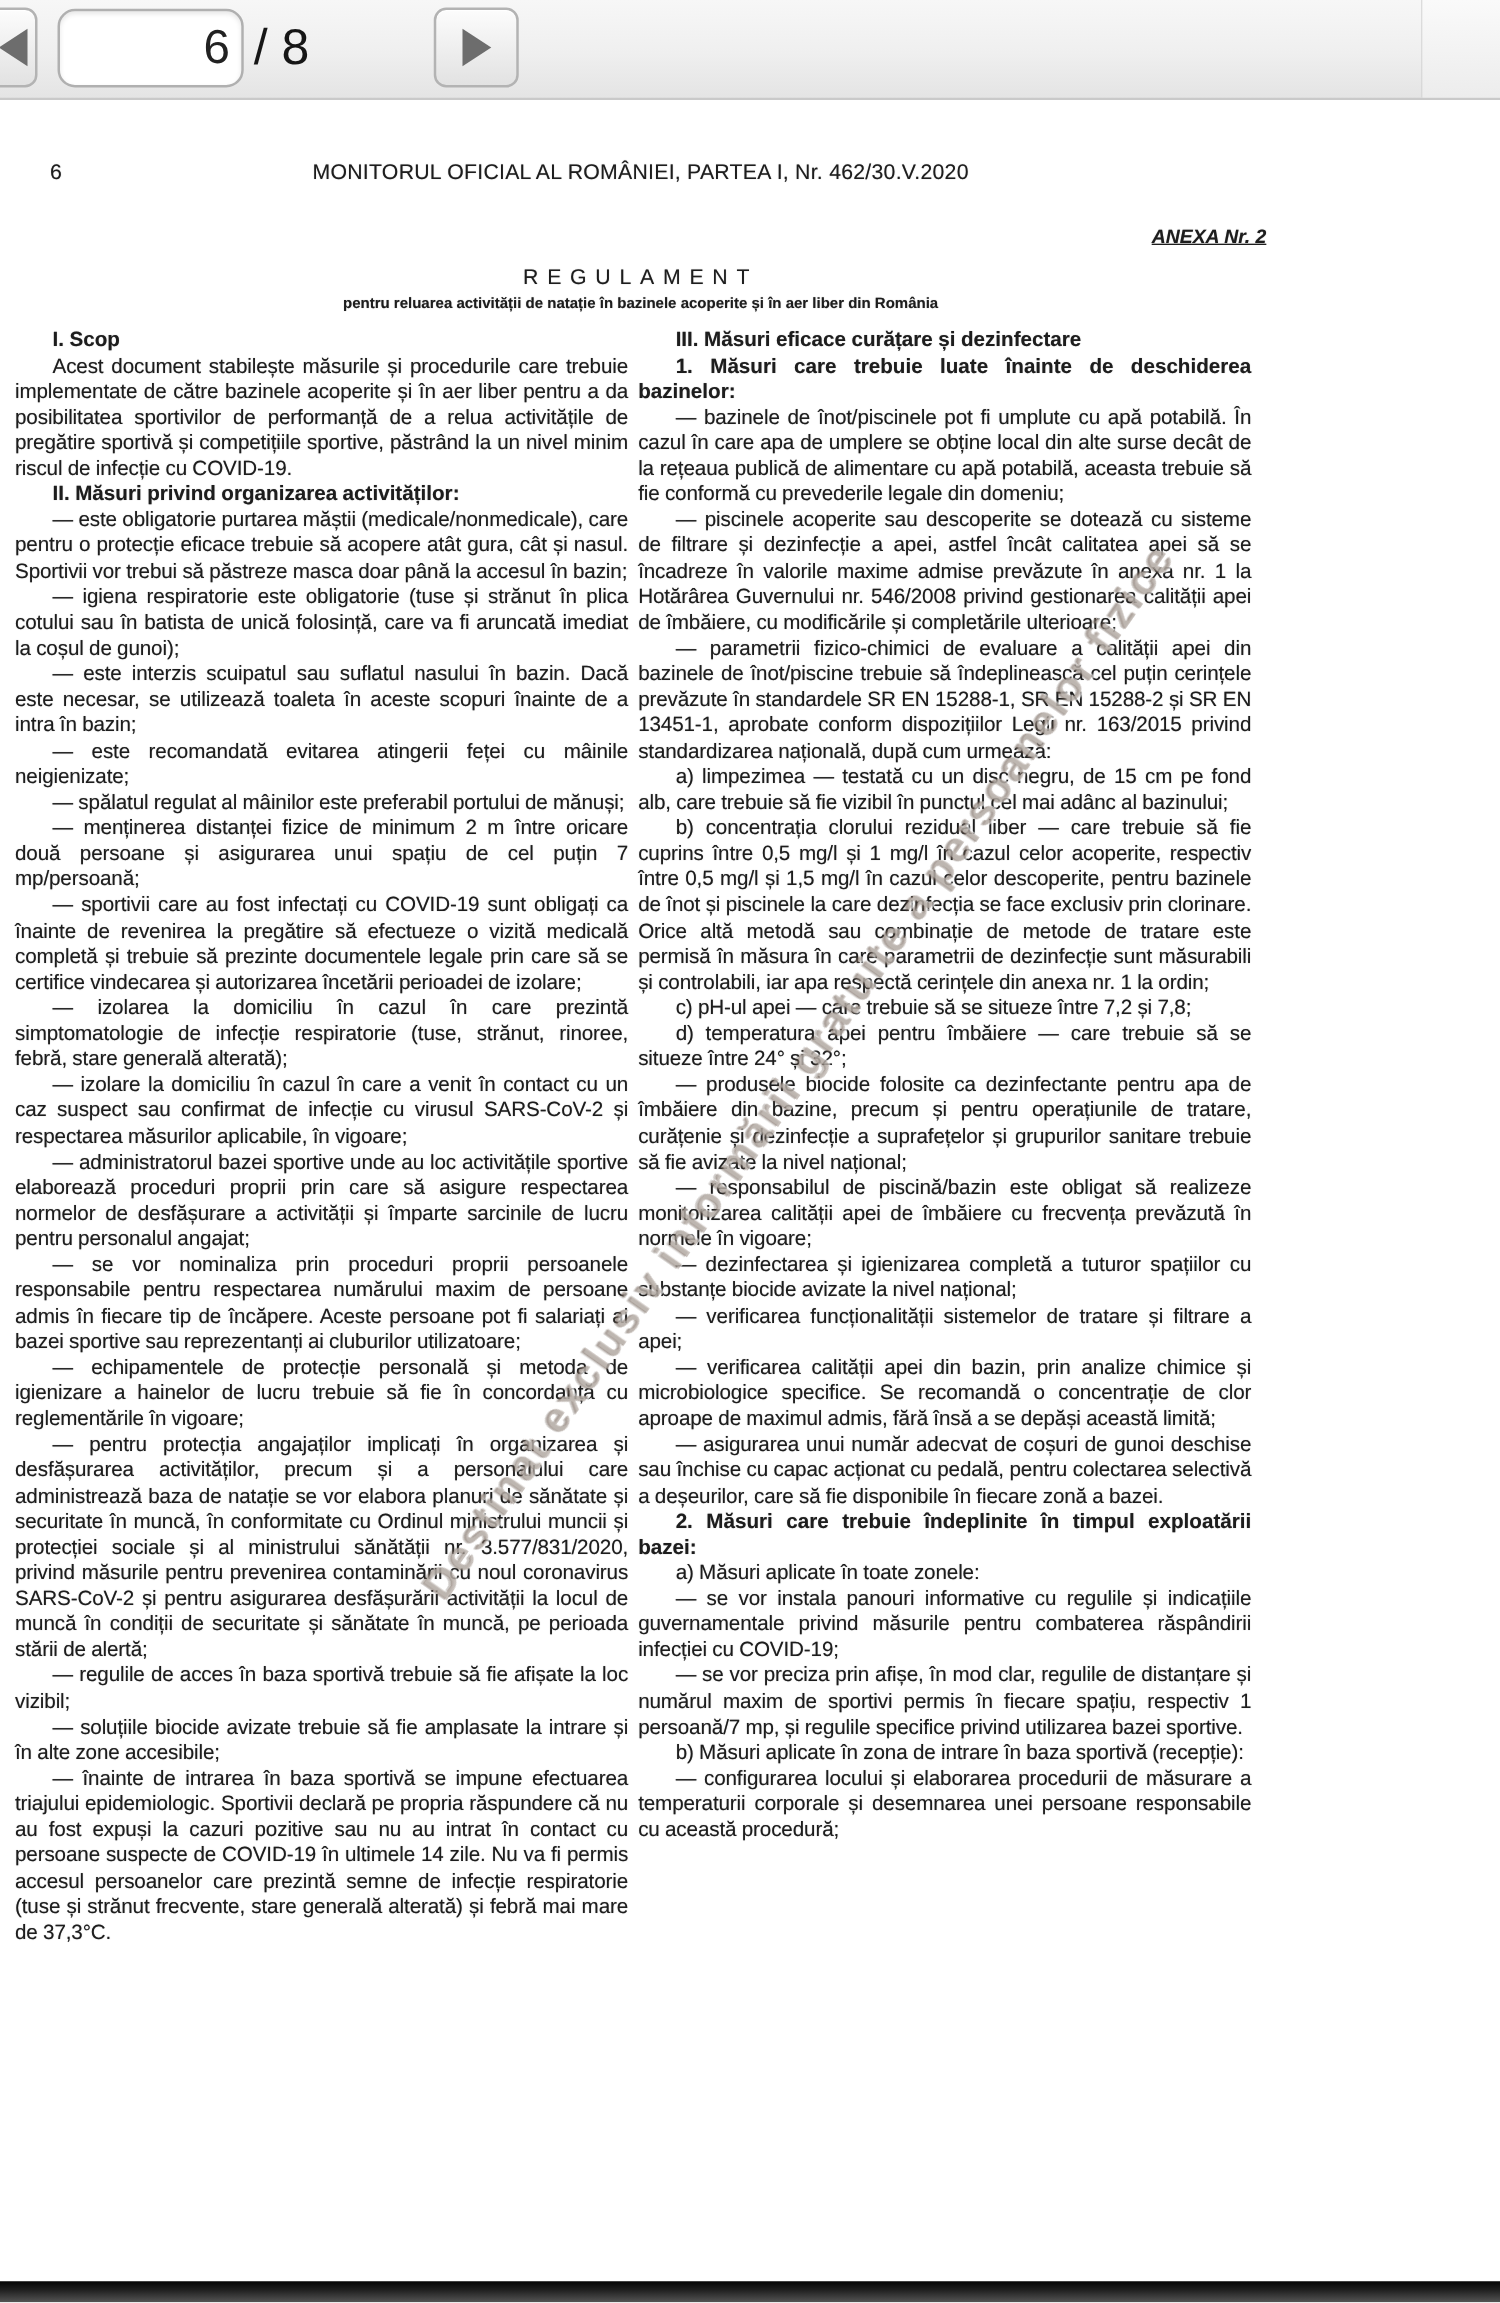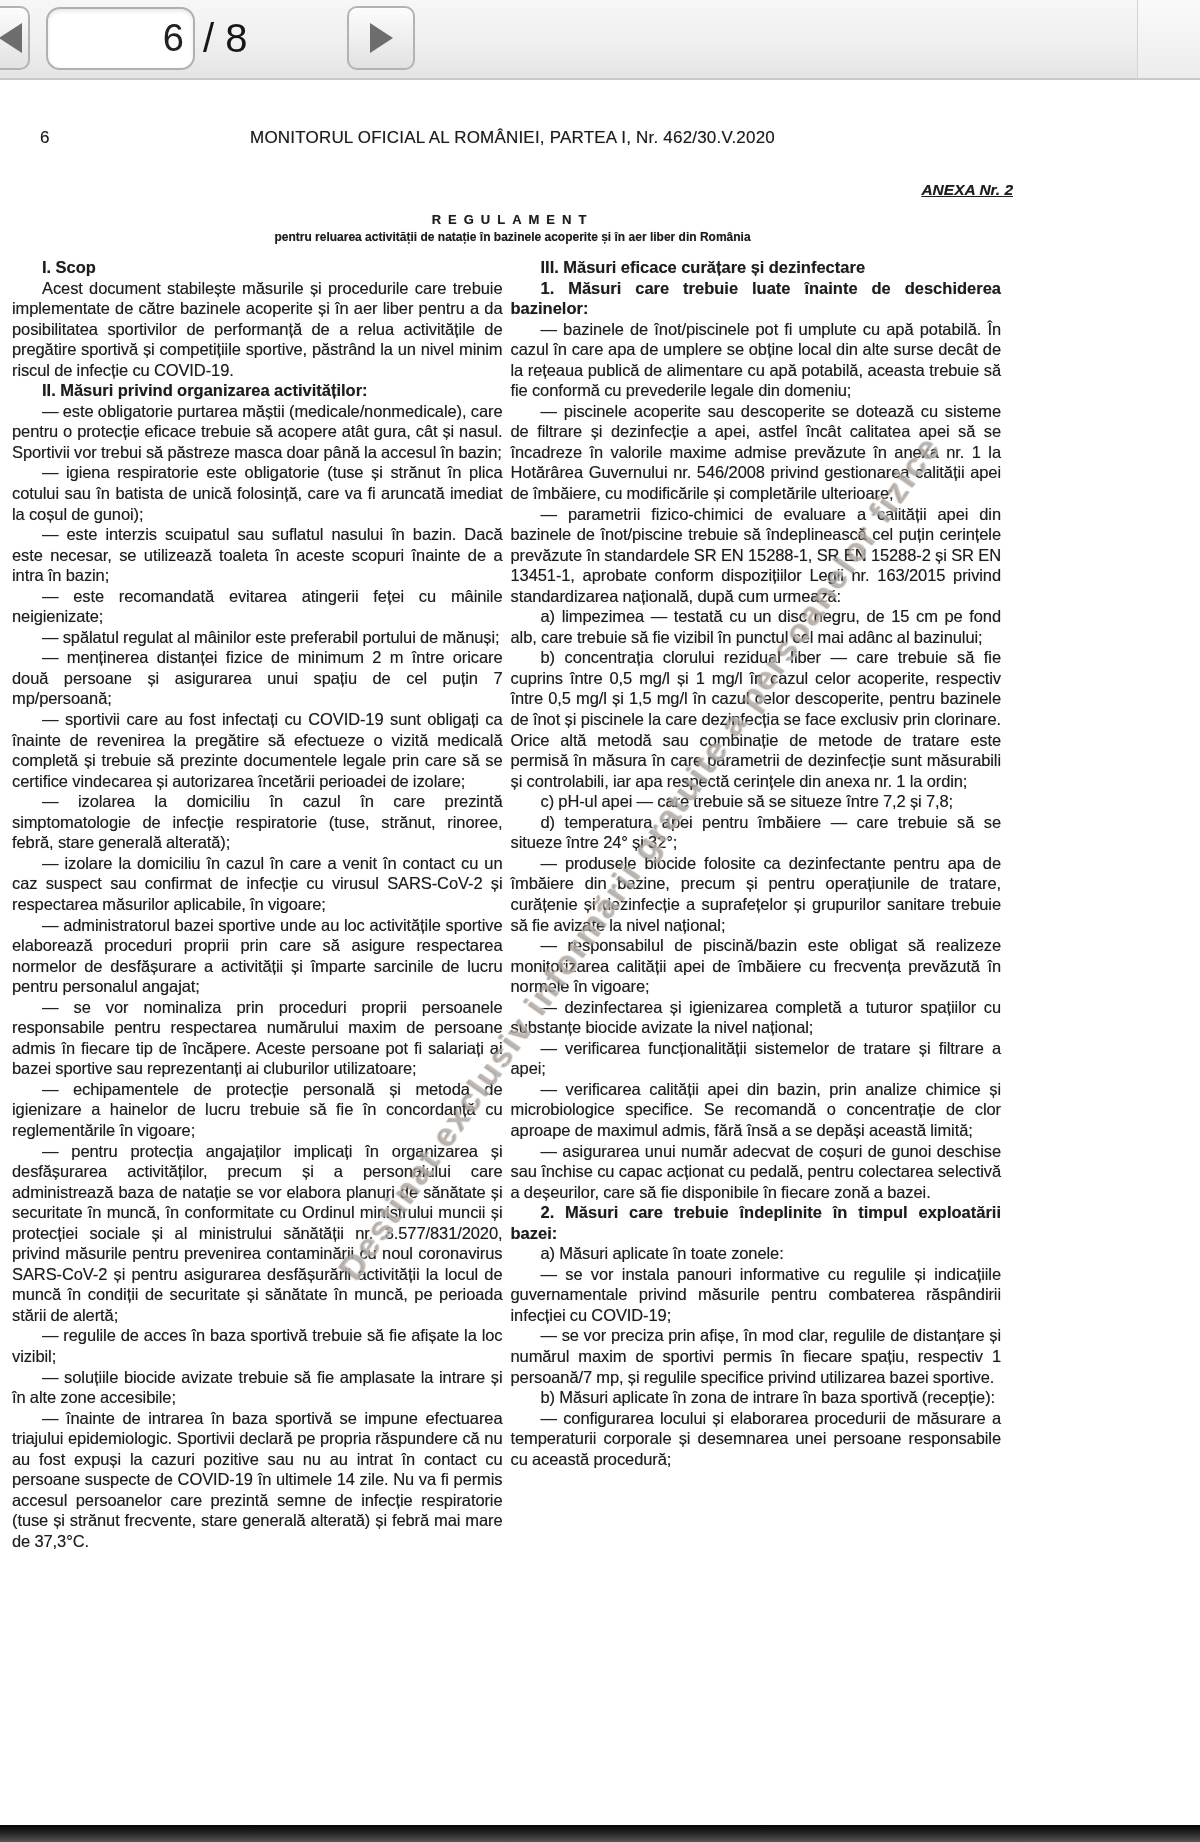--- a/index.html
+++ b/index.html
@@ -34,21 +34,21 @@
   .page { position:relative; width:1200px; height:1745px; background:#fff; color:#1d1d1d;
     padding:48px 187px 0 12px; }
   .page p, .page div { text-shadow:0 0 0.7px rgba(50,50,50,.55); }
 
   .page-head { position:relative; height:22px; }
   .pagenum { position:absolute; left:28px; top:0; font-size:17px; }
   .head-title { display:block; text-align:center; font-size:17px; letter-spacing:.2px; }
 
   .annex { text-align:right; margin-top:31px; font-size:15.5px; font-style:italic; font-weight:600;
     text-decoration:underline; height:20px; }
-  .doc-title { text-align:center; margin-top:11px; font-size:13px; font-weight:bold; letter-spacing:7px; }
+  .doc-title { text-align:center; margin-top:11px; font-size:17px; font-weight:normal; letter-spacing:7px; }
   .doc-subtitle { text-align:center; margin-top:3px; font-size:12px; font-weight:bold; }
 
   .columns { display:flex; gap:8px; margin-top:13px; }
   .col { width:490.5px; }
   .col p { font-size:16.5px; line-height:20.55px; text-align:justify; text-indent:30px;
     letter-spacing:-0.1px; word-spacing:-0.2px; }
   .col p b { letter-spacing:0; }
 
   
   .watermark { position:absolute; left:125px; top:758px; width:1030px; text-align:center;

